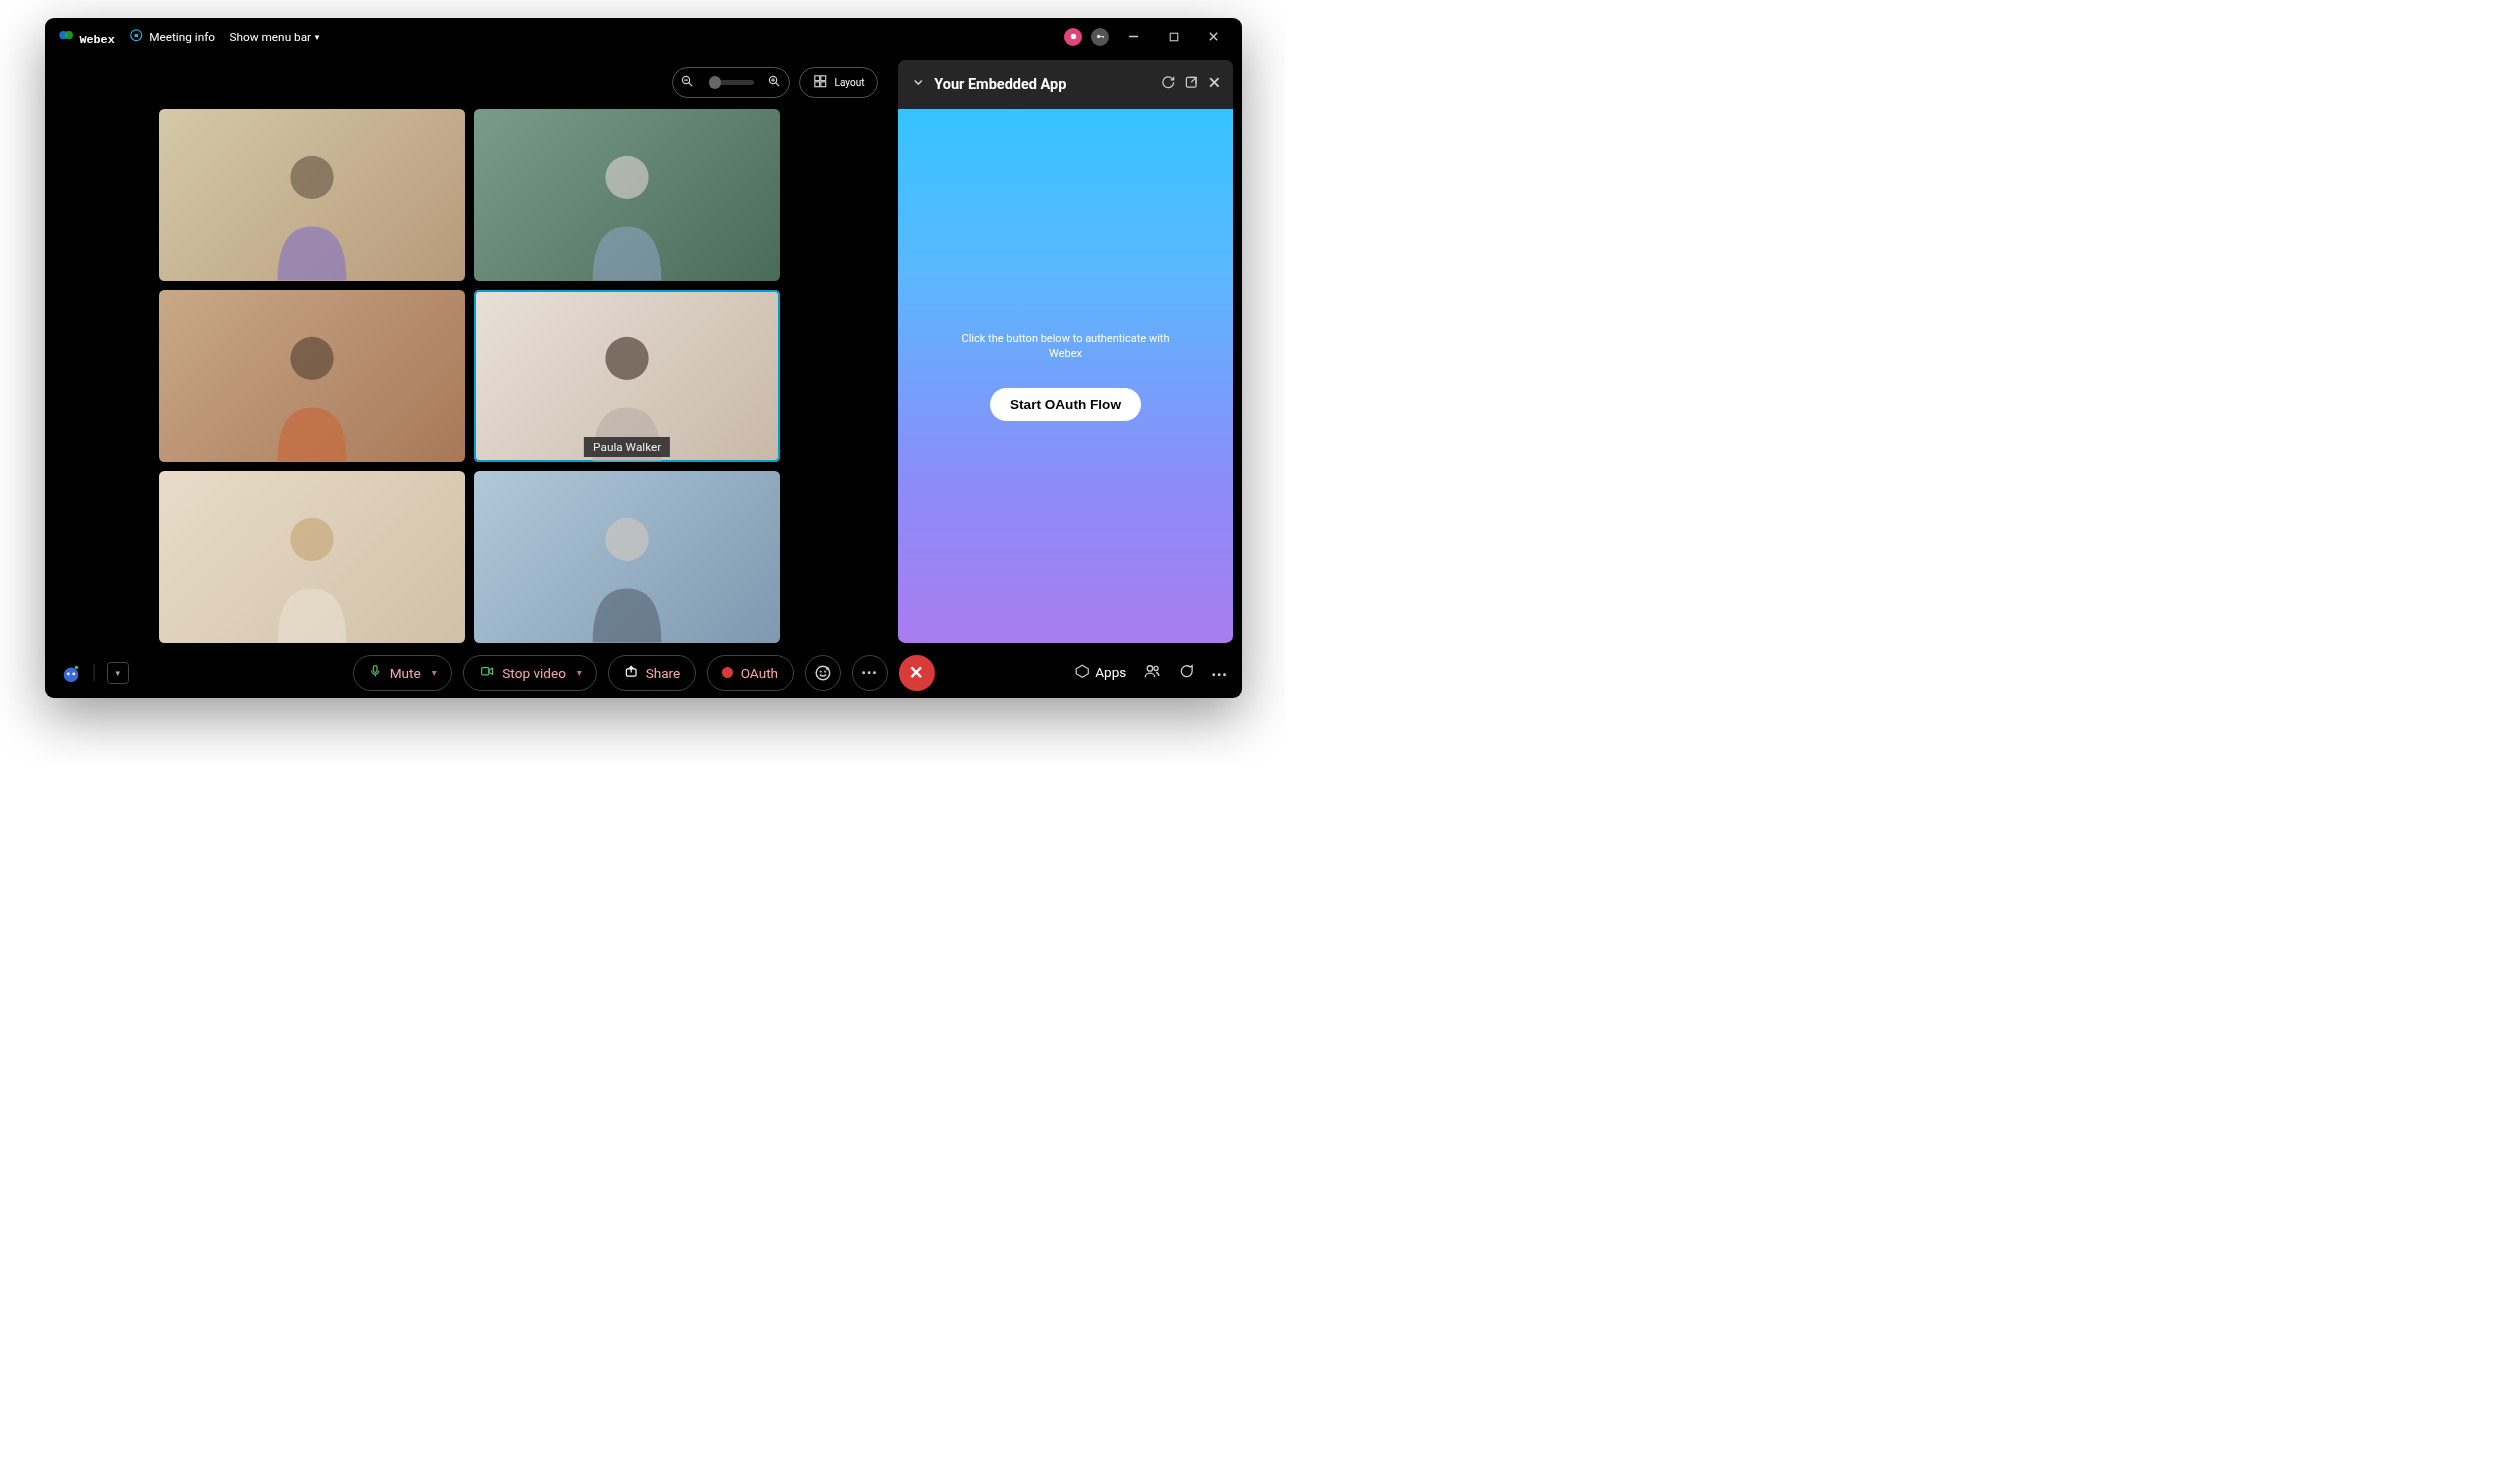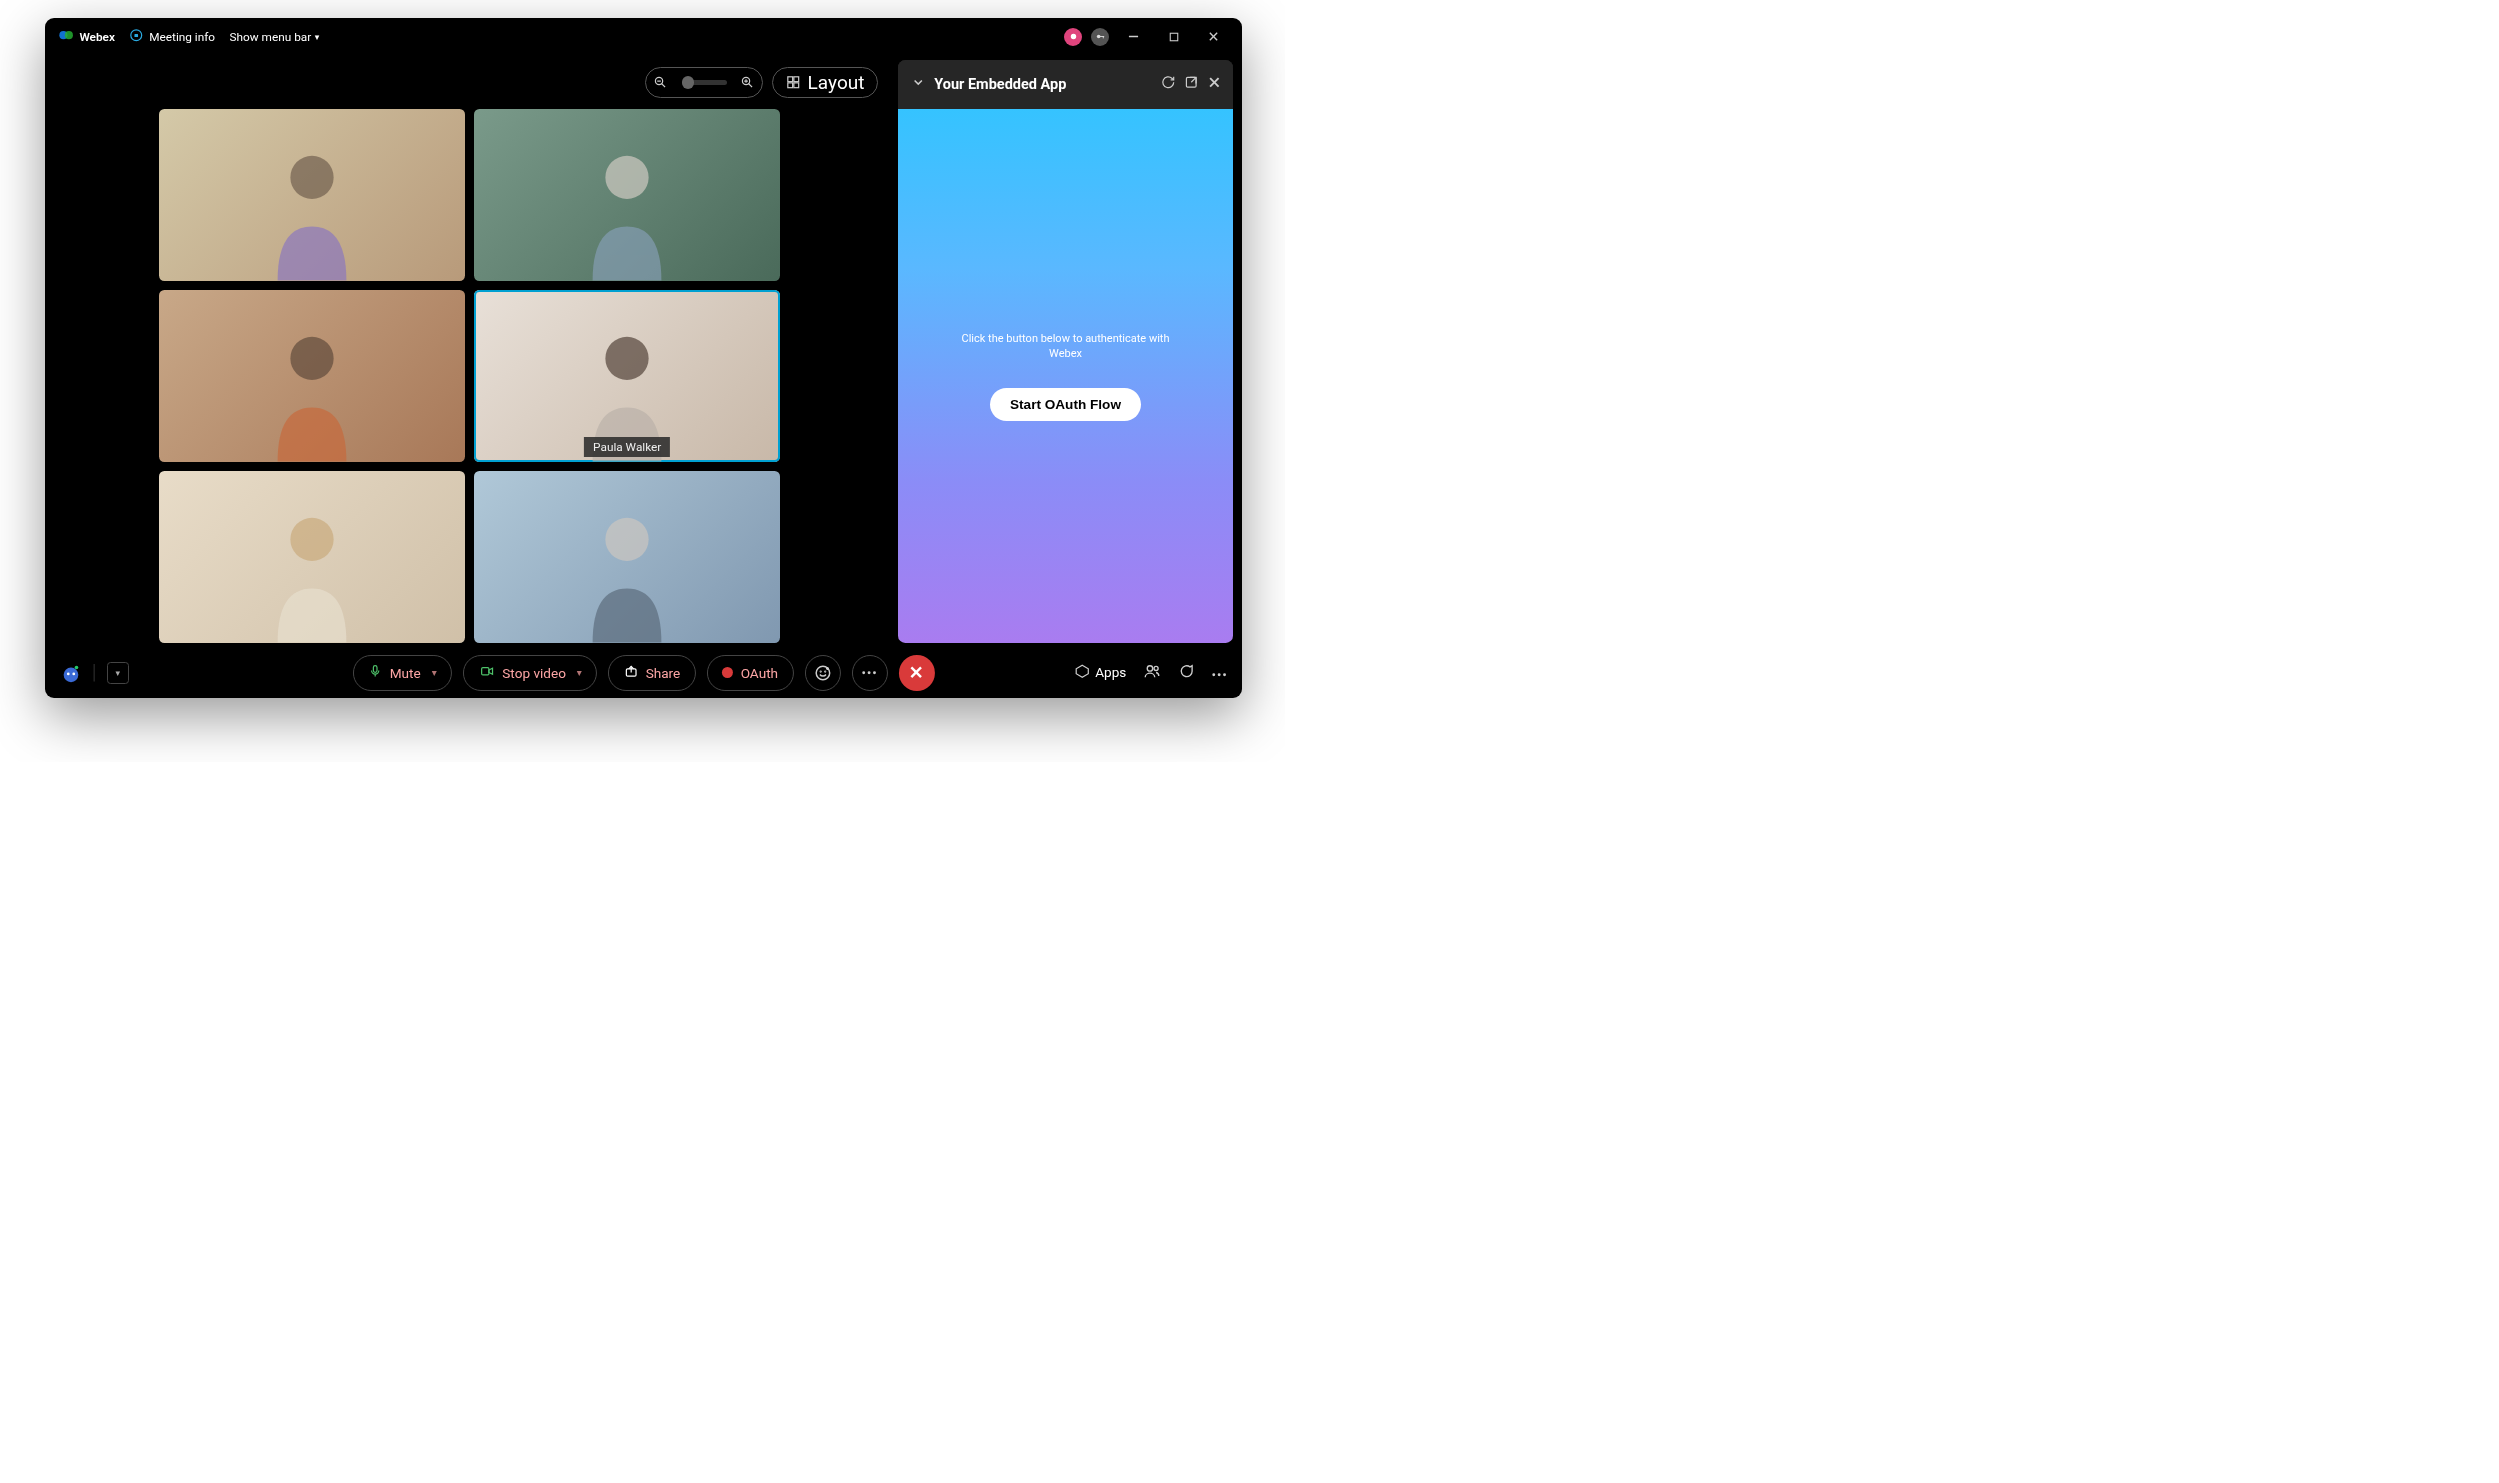--- a/index.html
+++ b/index.html
@@ -26,21 +26,21 @@
   }
   
   .title-bar {
     height: 38px;
     display: flex;
     align-items: center;
     padding: 0 12.7px;
     font-size: 11.8px;
   }
   .title-left { display: flex; align-items: center; gap: 14.5px; }
-  .webex-brand { display: flex; align-items: center; gap: 5.4px; font-weight: 600; }
+  .webex-brand { display: flex; align-items: flex-end; gap: 5.4px; font-weight: 600; font-family: Liberation Mono, monospace; }
   .meeting-info { display: flex; align-items: center; gap: 5.4px; cursor: pointer; }
   .show-menu { display: flex; align-items: center; gap: 3.6px; cursor: pointer; }
   .title-right { margin-left: auto; display: flex; align-items: center; gap: 9px; }
   .tb-icon-btn { width: 18px; height: 18px; border-radius: 50%; display: flex; align-items: center; justify-content: center; cursor: pointer; }
   .rec-dot { background: #e0447d; }
   .key-dot { background: #545454; }
   .win-ctrl { width: 31px; height: 25.4px; display: flex; align-items: center; justify-content: center; cursor: pointer; color: #ccc; }
   
   .content { flex: 1; display: flex; position: relative; overflow: hidden; }
   .video-area { flex: 1; position: relative; display: flex; flex-direction: column; }
@@ -53,21 +53,21 @@
     z-index: 5;
   }
   .pill {
     border: 0.9px solid #555;
     border-radius: 18px;
     height: 31px;
     display: flex;
     align-items: center;
     padding: 0 12.7px;
     gap: 7.3px;
-    font-size: 19px;
+    font-size: 10px;
     cursor: pointer;
   }
   .zoom-pill {
     width: 118px;
     justify-content: space-between;
     padding: 0 7.3px;
   }
   .zoom-slider {
     width: 45px;
     height: 5.4px;

